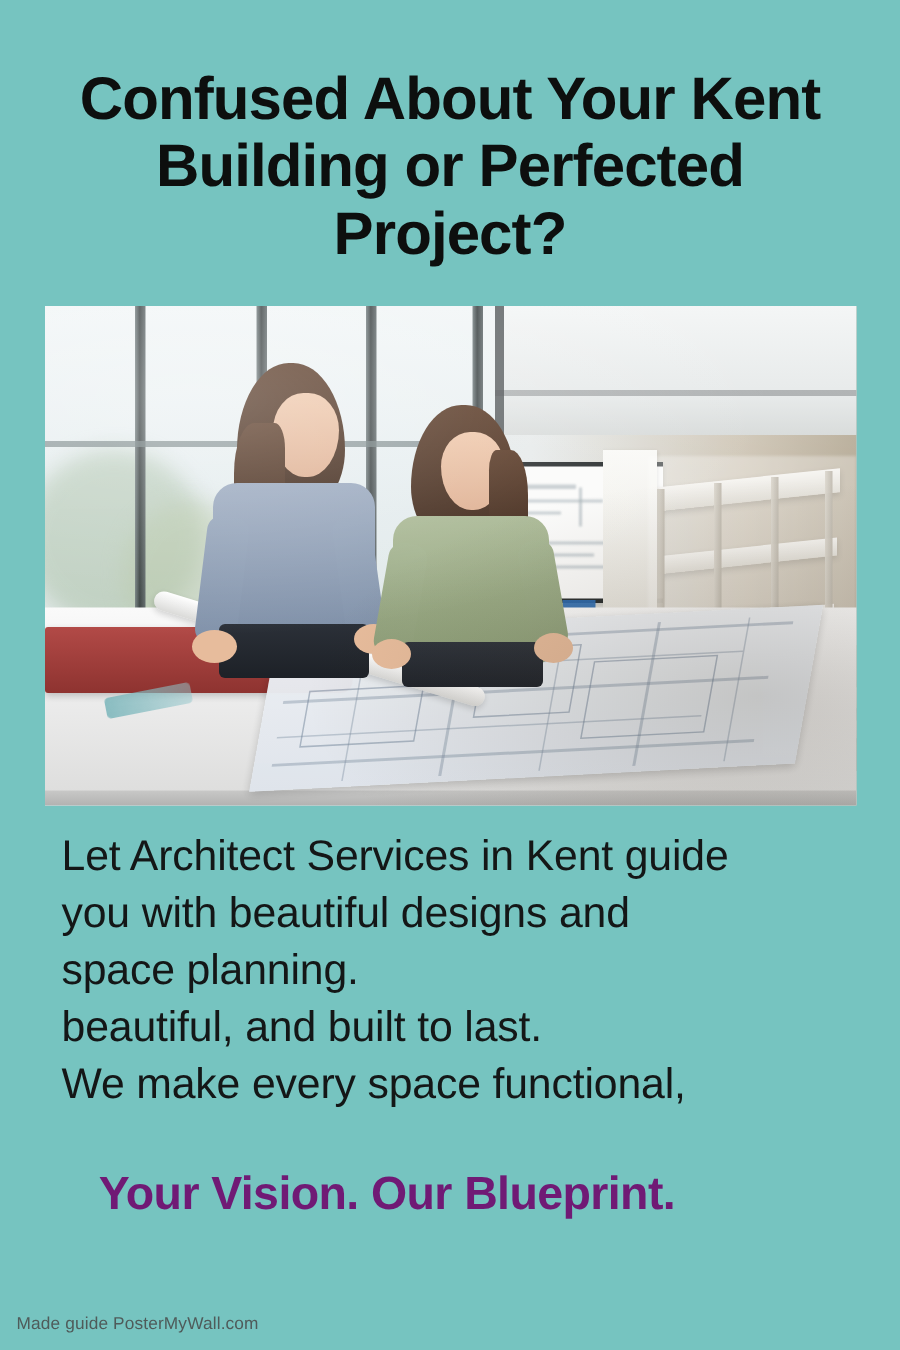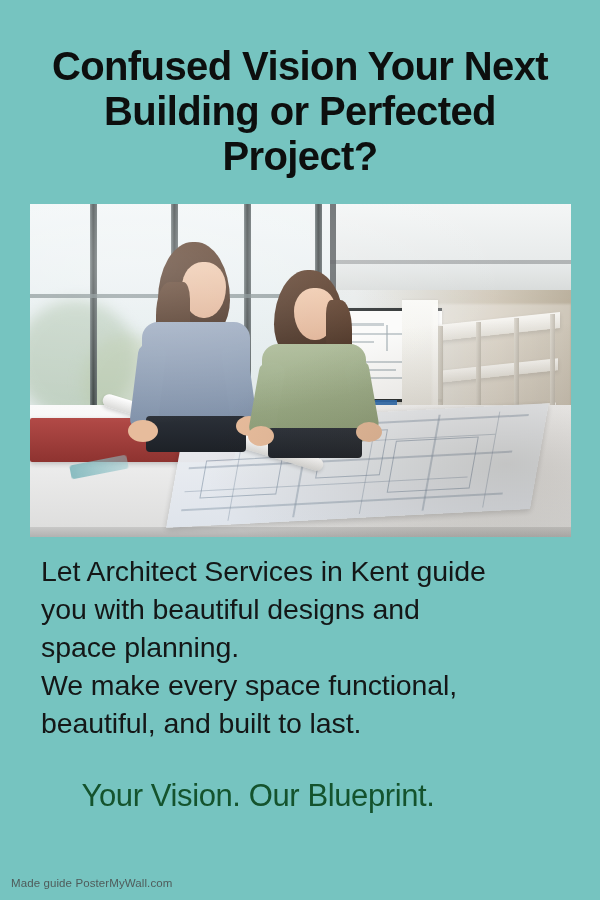--- a/index.html
+++ b/index.html
@@ -280,22 +280,22 @@
 
   
   .tagline {
     position: absolute;
     left: 0;
     top: 775px;
     width: 516px;
     text-align: center;
     font-size: 31px;
     line-height: 42px;
-    font-weight: normal;
-    color: #14532d;
+    font-weight: bold;
+    color: #701a75;
     letter-spacing: -0.4px;
     padding: 0 26px;
     box-sizing: border-box;
   }
 
   
   .watermark {
     position: absolute;
     left: 11px;
     top: 877px;
@@ -303,21 +303,21 @@
     color: #4f5b5a;
     letter-spacing: 0.1px;
   }
 </style>
 </head>
 <body>
 
 <div class="poster">
 
   <div class="headline">
-    <div>Confused Vision Your Next</div>
+    <div>Confused About Your Kent</div>
     <div>Building or Perfected</div>
     <div>Project?</div>
   </div>
 
   <div class="photo-frame">
     <div class="photo">
 
       <div class="win-glass"></div>
       <div class="tree-blur" style="left:-14px;top:96px;width:120px;height:118px;background:#9fb89a;"></div>
       <div class="tree-blur" style="left:52px;top:130px;width:90px;height:96px;background:#b7c7a6;"></div>
@@ -413,22 +413,22 @@
       </div>
 
       <div class="photo-soft"></div>
     </div>
   </div>
 
   <div class="body-copy">
     <p>Let Architect Services in Kent guide</p>
     <p>you with beautiful designs and</p>
     <p>space planning.</p>
+    <p>beautiful, and built to last.</p>
     <p>We make every space functional,</p>
-    <p>beautiful, and built to last.</p>
   </div>
 
   <div class="tagline">
     <div>Your Vision. Our Blueprint.</div>
   </div>
 
   <div class="watermark">Made guide PosterMyWall.com</div>
 
 </div>
 

